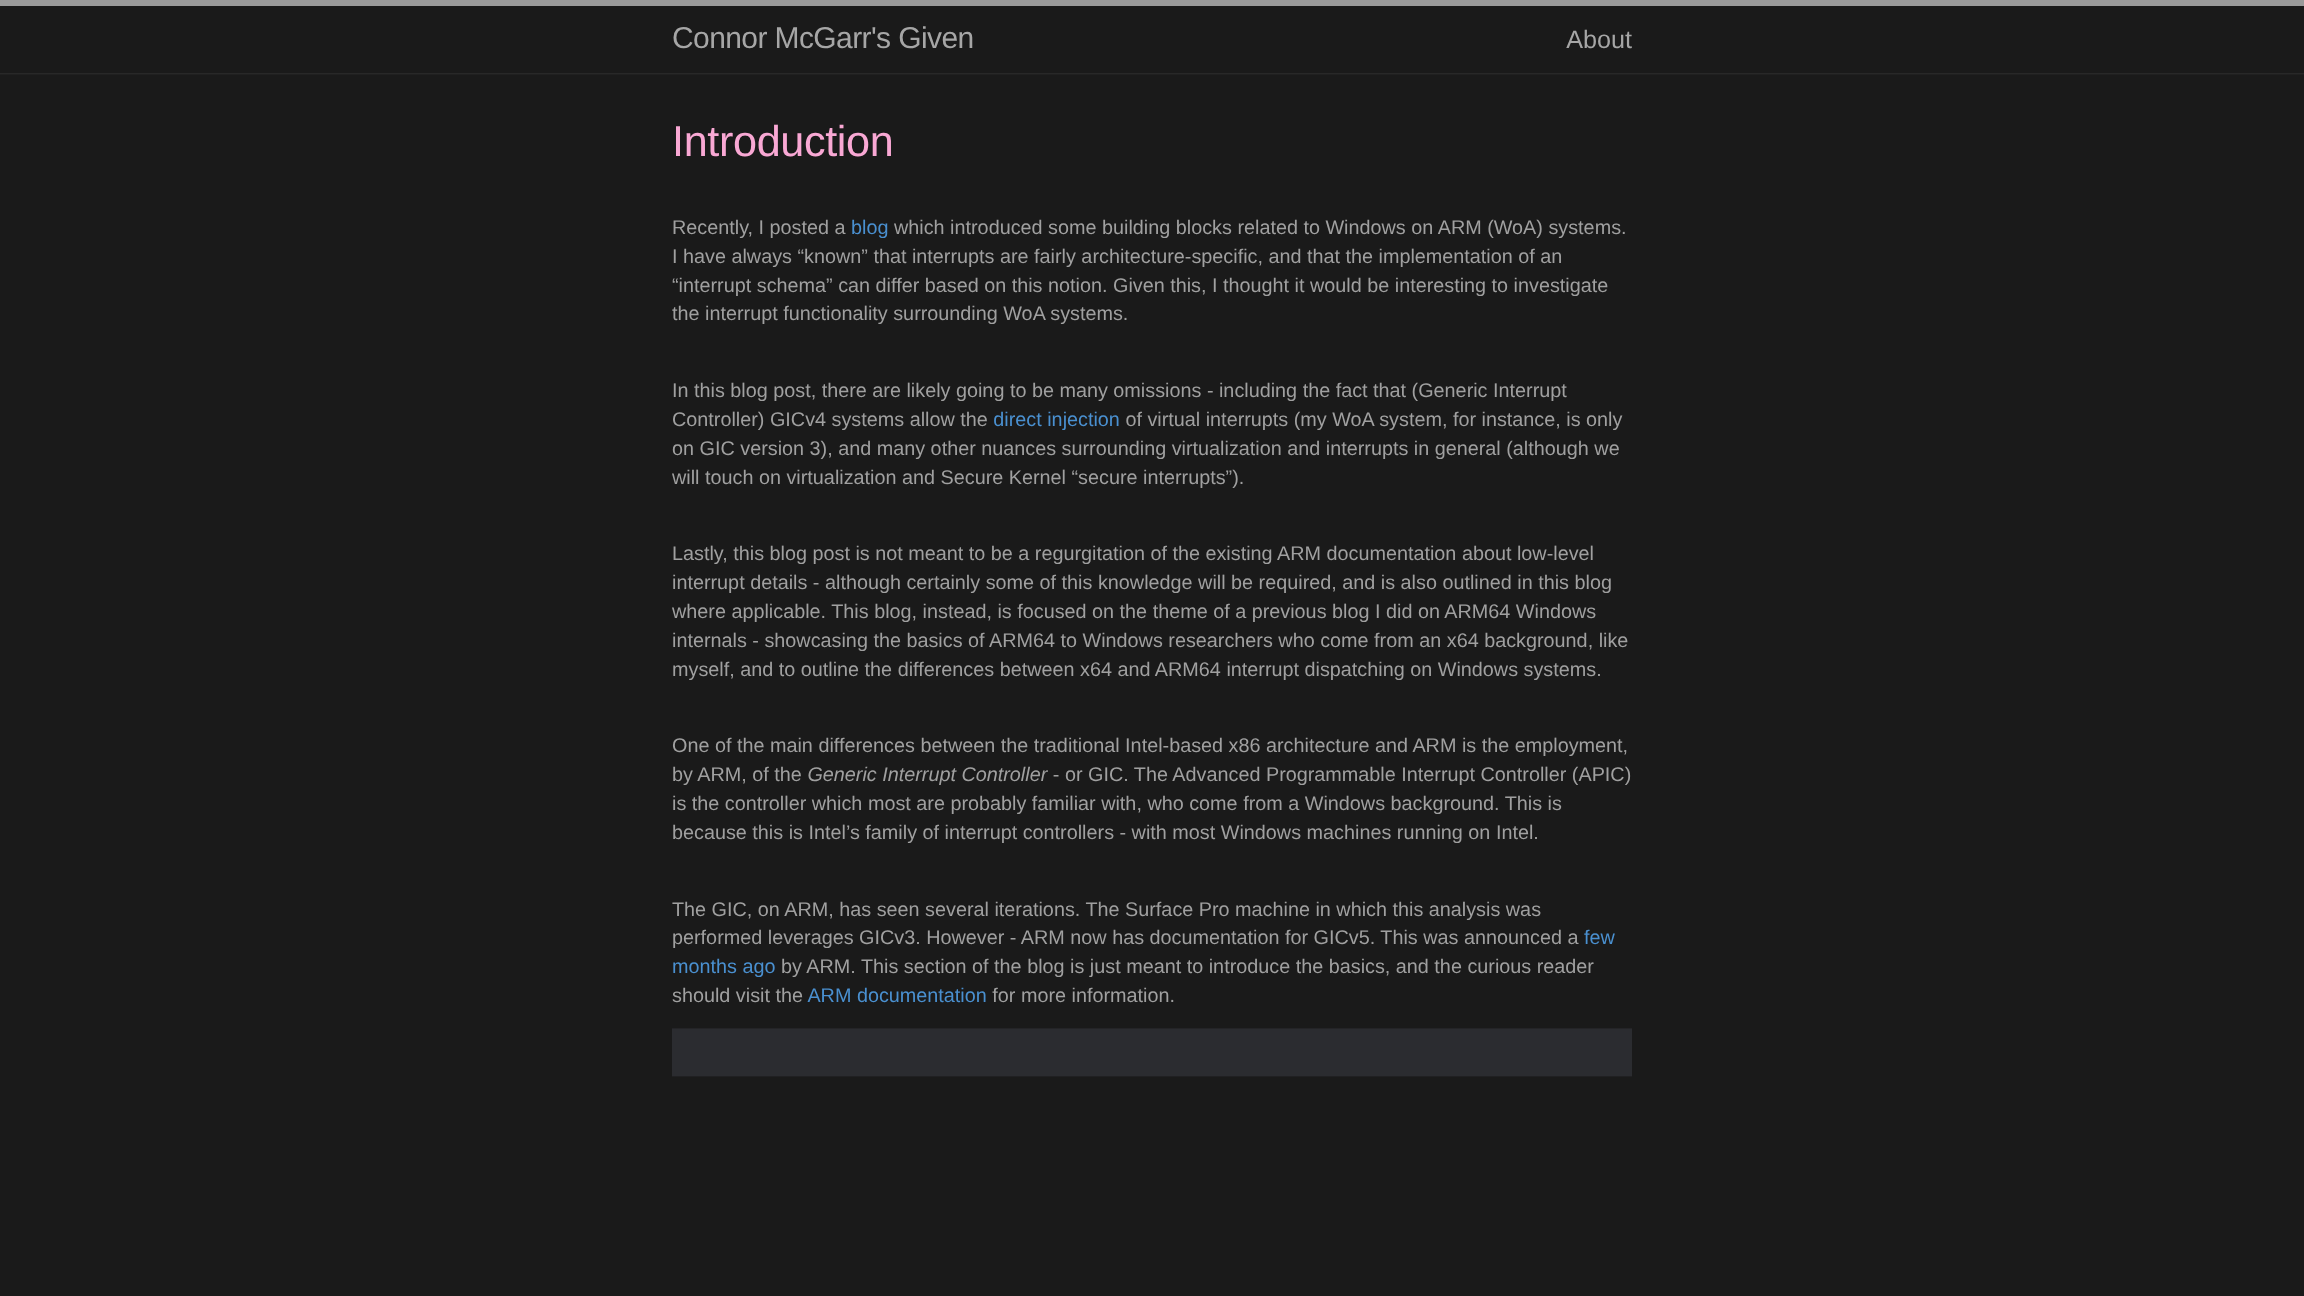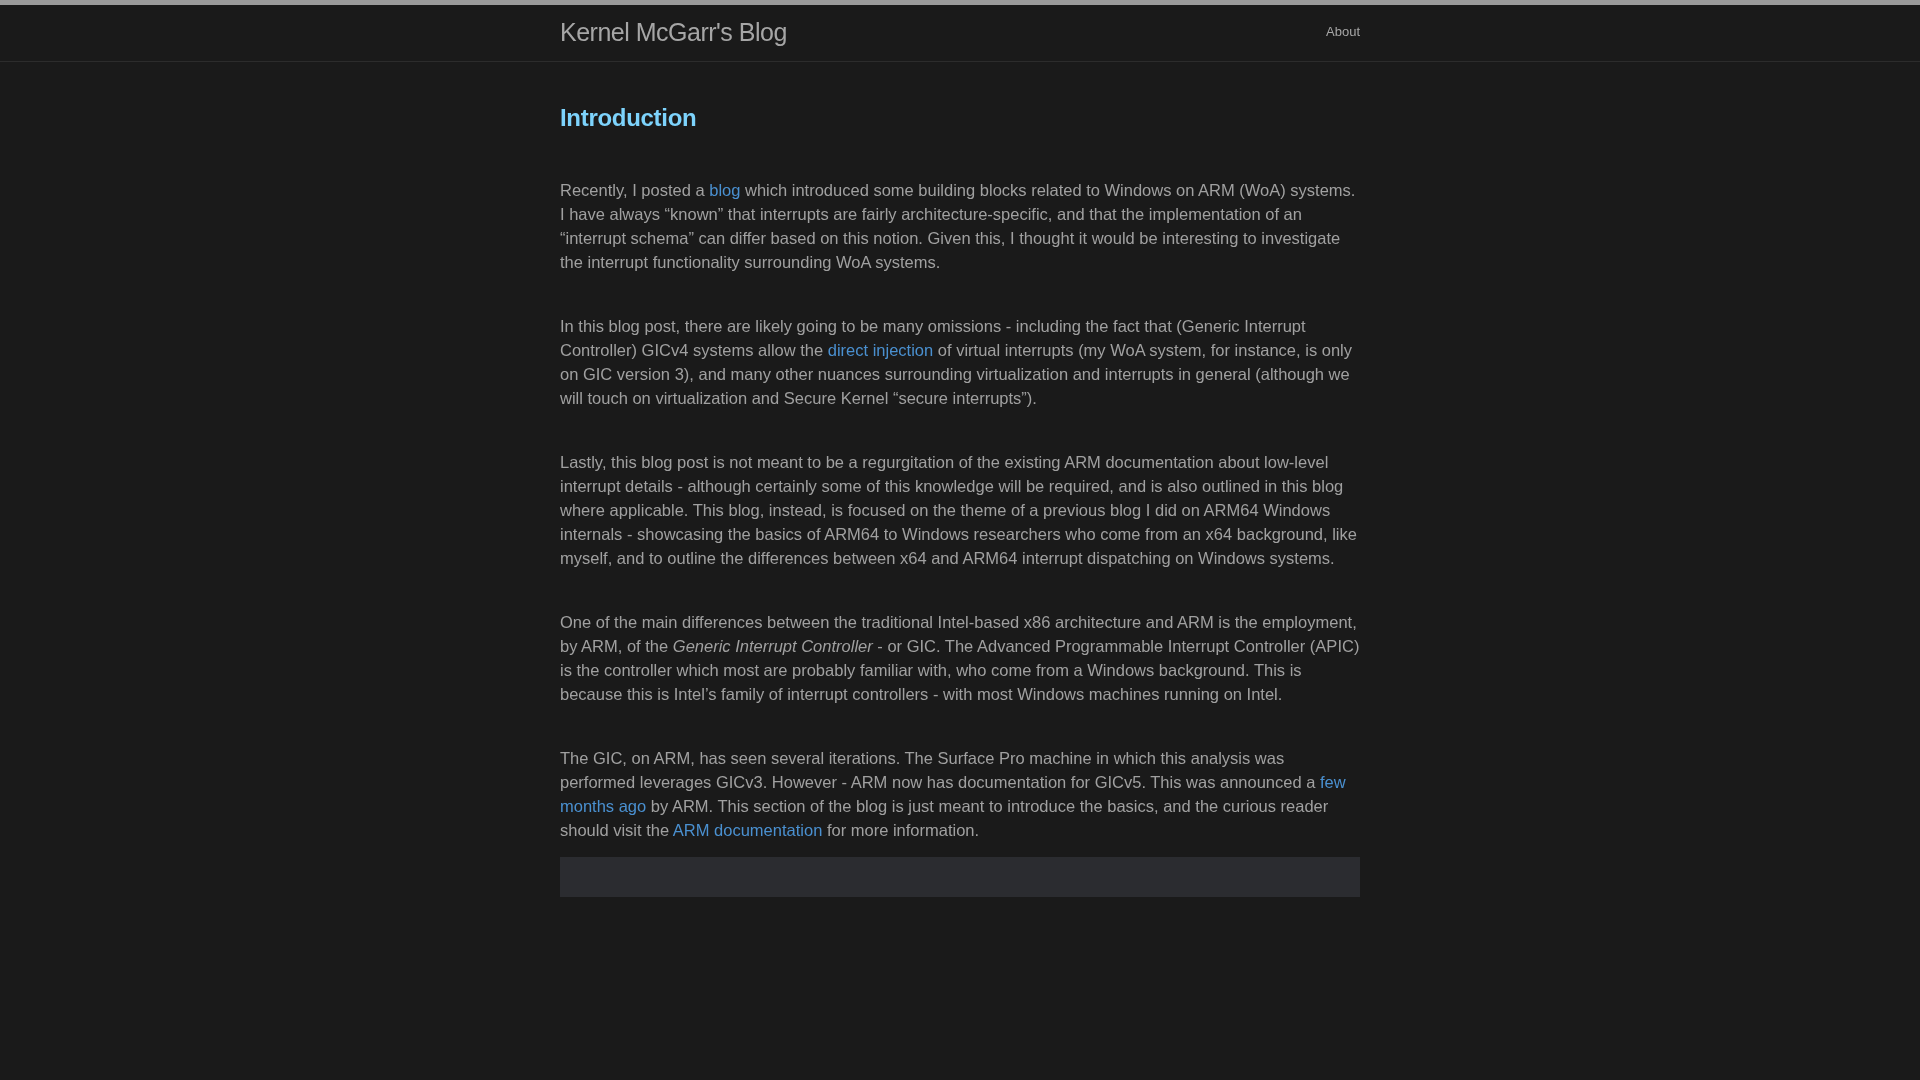--- a/index.html
+++ b/index.html
@@ -22,38 +22,38 @@
     }
     .site-title {
       position: absolute; left: 0; top: 13px;
       font-size: 25px; color: #a6a6a6; text-decoration: none;
       letter-spacing: -0.5px;
     }
     .site-nav {
       position: absolute; right: 0; top: 17px;
     }
     .nav-link {
-      font-size: 13px; color: #a6a6a6; text-decoration: none;
+      font-size: 21px; color: #a6a6a6; text-decoration: none;
     }
     .post-header {
       text-align: center;
       padding-top: 36px;
       padding-bottom: 19px;
       border-bottom: 1px solid #2c2c2c;
     }
     .post-title {
       font-size: 41px; font-weight: normal; color: #b4b4b4;
       line-height: 48px; letter-spacing: -0.3px;
     }
     .post-meta {
       font-size: 14px; color: #8c8c8c; margin-top: 12px;
     }
     .post-content { padding-top: 36px; }
     h2 {
-      font-size: 24px; font-weight: bold; color: #7dd3fc;
+      font-size: 36px; font-weight: normal; color: #f9a8d4;
       line-height: 40px; margin-bottom: 16px; letter-spacing: -0.3px;
     }
     h2.second { margin-top: 36px; }
     p {
       font-size: 16.5px; line-height: 24px; color: #a0a0a0;
       margin-bottom: 15px;
       margin-top: 40px;
     }
     a { color: #4a90d0; text-decoration: none; }
     em { }
@@ -61,21 +61,21 @@
       margin-top: 13px; height: 40px; background: #2b2c30;
     }
   </style>
 </head>
 <body>
 
 <div class="top-bar"></div>
 
 <header class="site-header">
   <div class="wrapper">
-    <a class="site-title">Kernel McGarr's Blog</a>
+    <a class="site-title">Connor McGarr's Given</a>
     <nav class="site-nav">
       <a class="nav-link">About</a>
     </nav>
   </div>
 </header>
 
 <main class="wrapper">
 
   <article class="post-content">
     <h2>Introduction</h2>

